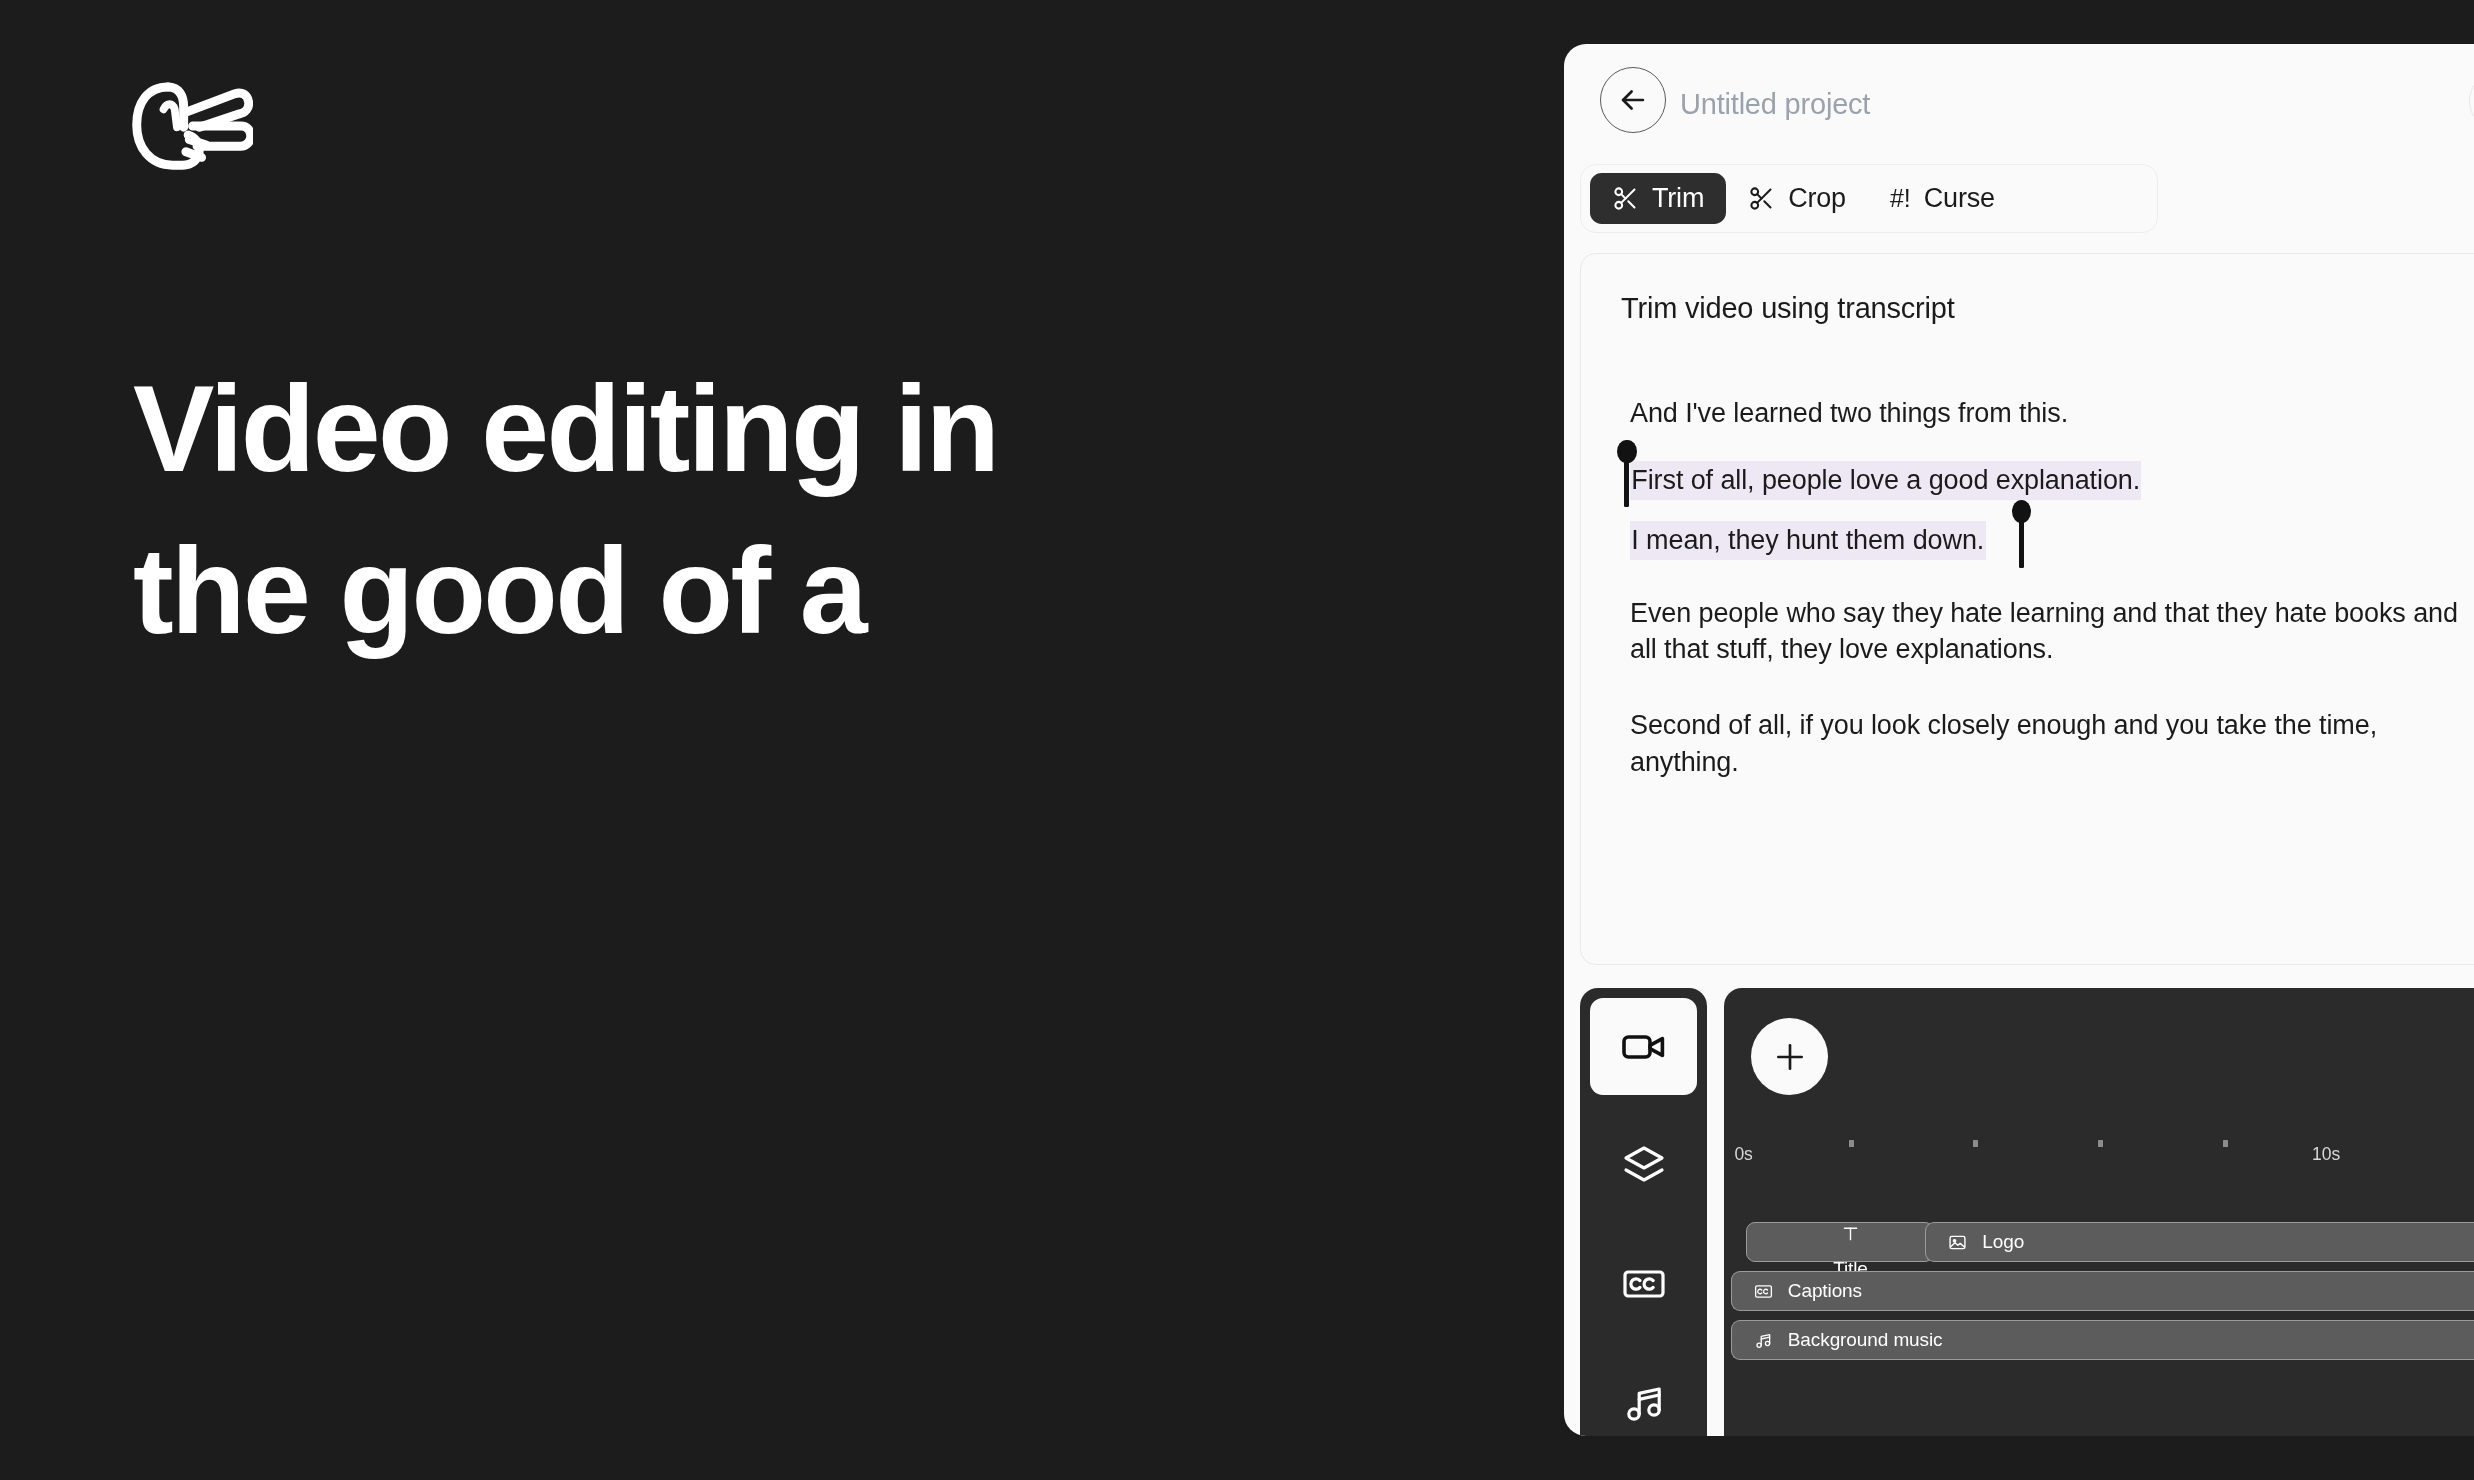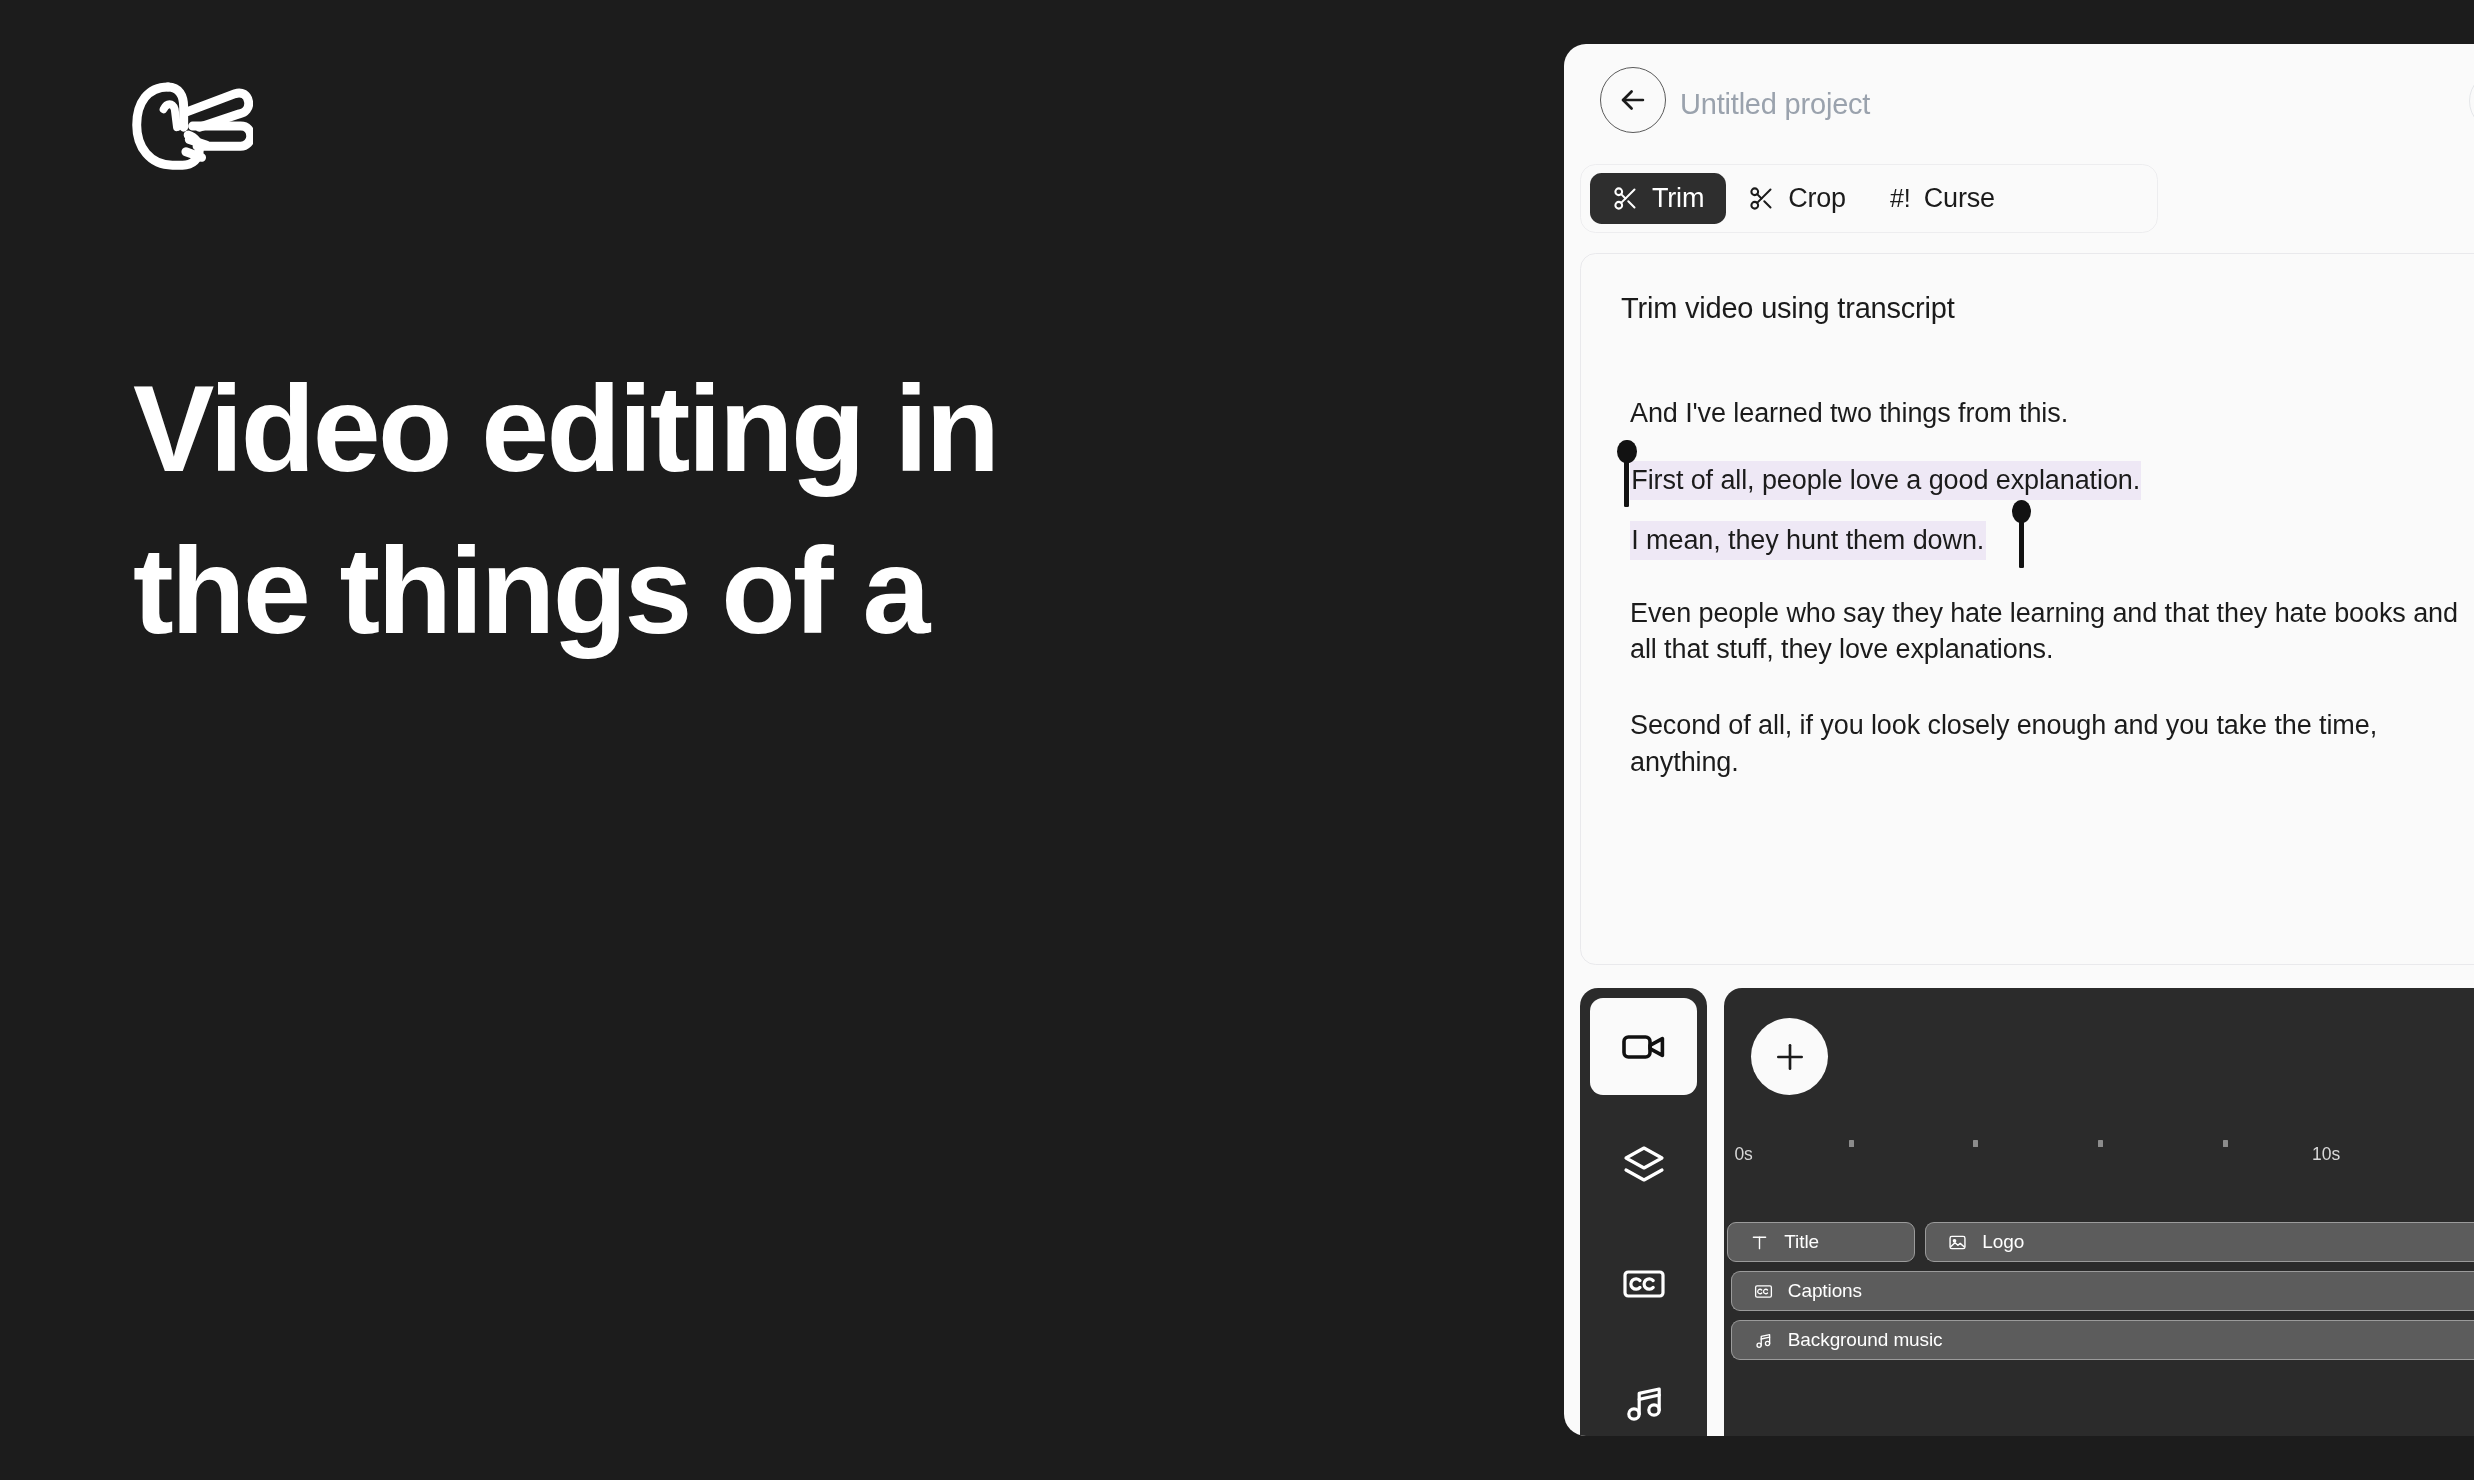--- a/index.html
+++ b/index.html
@@ -200,21 +200,21 @@
       <path d="M30 28 C33 22 38 22 40 28 L42 44" stroke="#fff" stroke-width="7" stroke-linecap="round" stroke-linejoin="round"></path>
       <path d="M49 31 L94 14 C100 12 105 15 106 21 C107 27 103 31 98 32 L62 44" stroke="#fff" stroke-width="8" stroke-linecap="round" stroke-linejoin="round"></path>
       <path d="M56 43 L99 43 C105 43 108 47 108 52 C108 57 104 61 99 61 L60 61" stroke="#fff" stroke-width="8" stroke-linecap="round" stroke-linejoin="round"></path>
       <path d="M53 55 L68 60" stroke="#fff" stroke-width="8" stroke-linecap="round"></path>
       <path d="M50 66 L64 71" stroke="#fff" stroke-width="8" stroke-linecap="round"></path>
     </svg>
   </div>
 
   <h1 class="headline">
     <span class="ln">Video editing in</span>
-    <span class="ln">the things of a</span>
+    <span class="ln">the good of a</span>
   </h1>
 
   <div class="app-window">
 
     <div class="app-header">
       <div class="back-btn">
         <svg viewBox="0 0 24 24" fill="none" stroke="#1b1b1b" stroke-width="1.9" stroke-linecap="round" stroke-linejoin="round">
           <path d="M19 12H5"></path>
             <path d="M11 18l-6-6 6-6"></path>
         </svg>
@@ -325,21 +325,21 @@
         <span class="rl" style="left:10.4px;">0s</span>
         <span class="tick" style="left:125px;"></span>
         <span class="tick" style="left:249px;"></span>
         <span class="tick" style="left:374px;"></span>
         <span class="tick" style="left:499px;"></span>
         <span class="rl" style="left:588px;">10s</span>
       </div>
 
       <div class="tracks">
         <div class="track">
-          <div class="clip" style="left:3px; width:188px;">
+          <div class="clip" style="left:22px; width:188px;flex-direction:column;">
             <svg viewBox="0 0 24 24" fill="none" stroke="#fff" stroke-width="1.6" stroke-linecap="round">
               <path d="M5 6h14"></path>
                 <path d="M12 6v13"></path>
             </svg>
             <span>Title</span>
           </div>
           <div class="clip no-right" style="left:201px; width:613px;">
             <svg viewBox="0 0 24 24" fill="none" stroke="#fff" stroke-width="1.6" stroke-linecap="round" stroke-linejoin="round">
               <rect x="3.5" y="5" width="17" height="14" rx="2"></rect>
               <circle cx="8.6" cy="10" r="1.3" fill="#fff"></circle>

